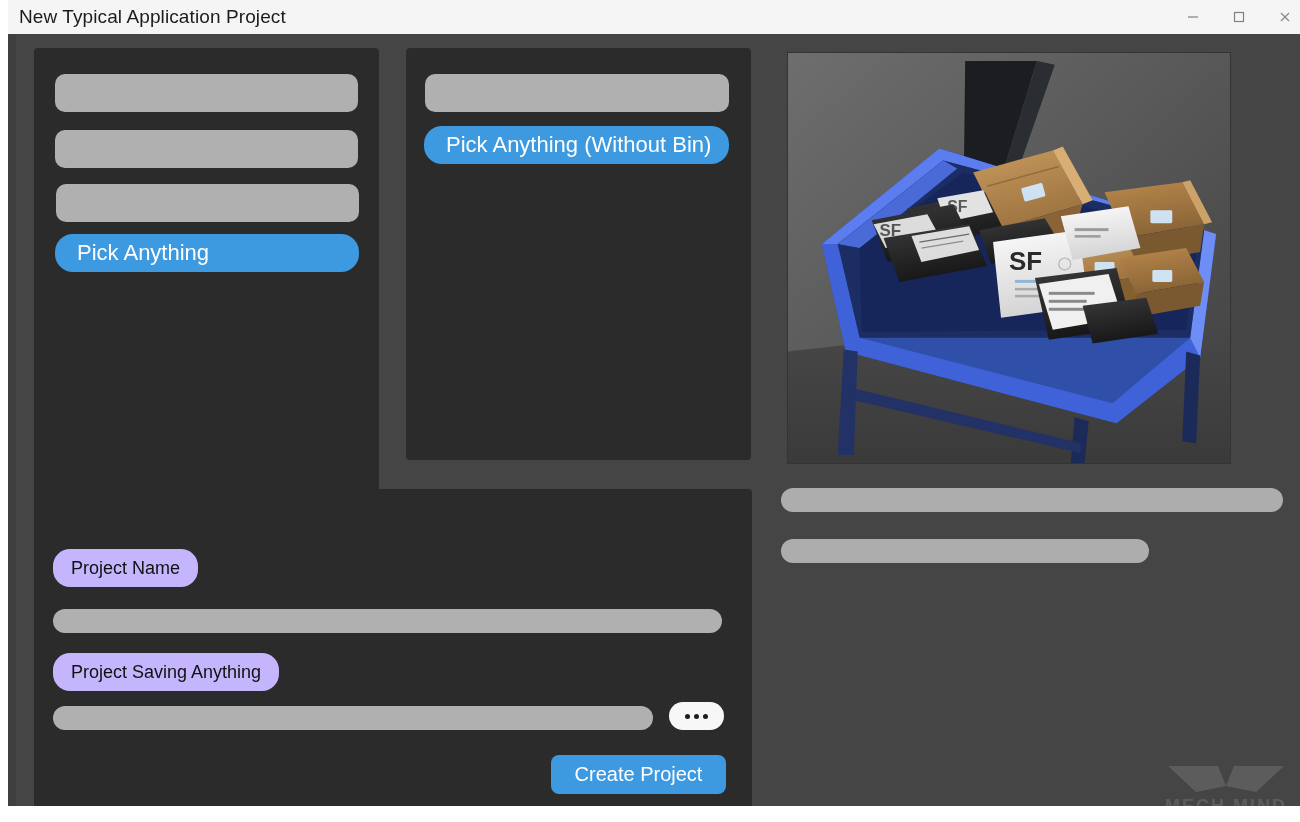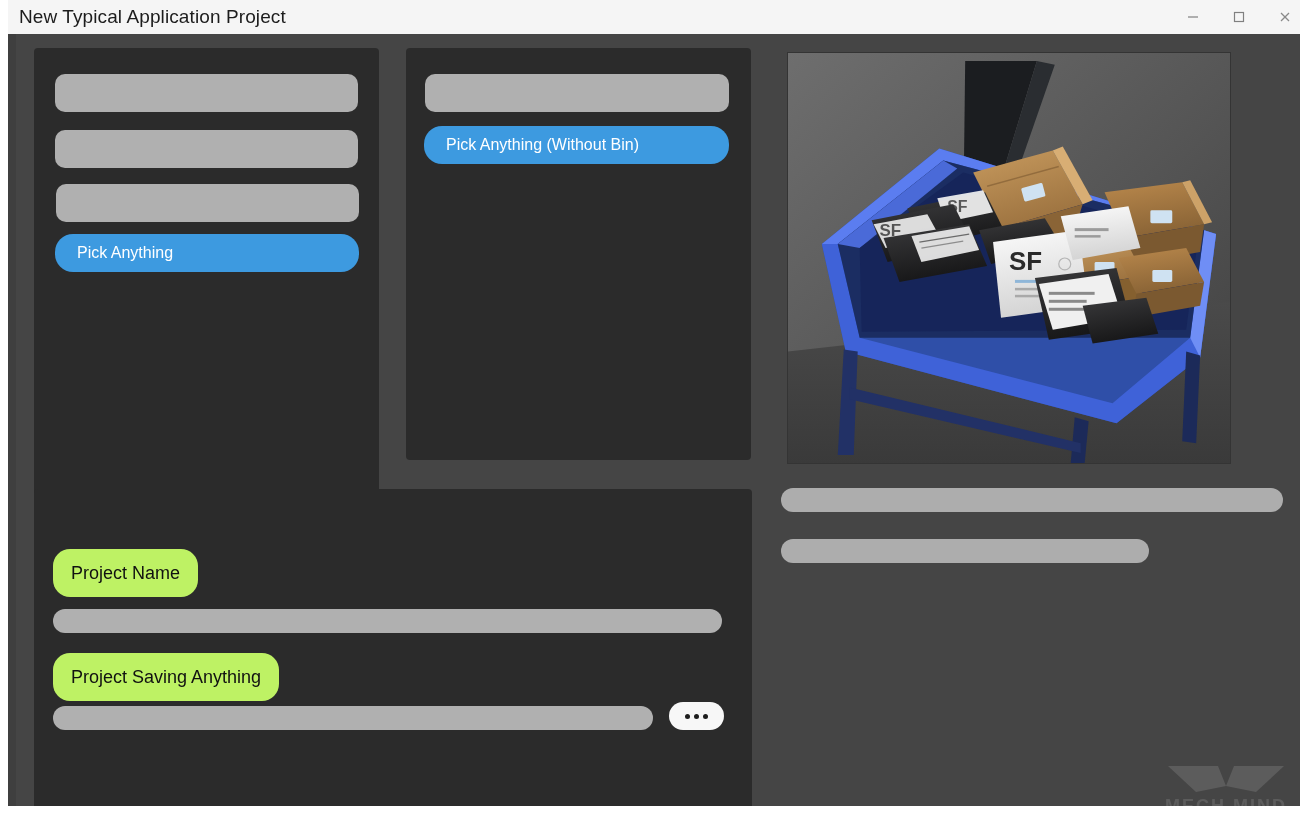--- a/index.html
+++ b/index.html
@@ -89,39 +89,39 @@
   .bar-on-page { background: #adadad; }
 
   
   .pill-blue {
     position: absolute;
     background: #3d9ae0;
     border-radius: 18px;
     display: flex;
     align-items: center;
     color: #ffffff;
-    font-size: 16px;
+    font-size: 22px;
     padding-left: 22px;
     white-space: nowrap;
     cursor: pointer;
   }
 
   
   .pill-white {
     position: absolute;
-    background: #bef264;
+    background: #c4b5fd;
     border-radius: 17px;
     display: flex;
     align-items: center;
     justify-content: center;
     color: #111111;
     font-size: 18px;
     padding: 0 18px;
     white-space: nowrap;
-    height: 48px;
+    height: 38px;
   }
 
   
   .browse-btn {
     position: absolute;
     background: #f7f7f7;
     border-radius: 14px;
     display: flex;
     align-items: center;
     justify-content: center;
@@ -362,20 +362,21 @@
       </div>
 
       <div class="bar" style="left:19px; top:217px; width:600px; height:24px; border-radius:12px;"></div>
 
       <div class="browse-btn" style="left:635px; top:213px; width:55px; height:28px;">
         <i></i>
         <i></i>
         <i></i>
       </div>
 
+      <button class="create-btn" style="left:517px; top:266px; width:175px; height:39px;">Create Project</button>
     </div>
 
     <div class="watermark">
       <svg viewBox="0 0 140 52">
         <path d="M12,4 L62,4 L70,24 L40,30 Z" fill="#ffffff"></path>
         <path d="M78,4 L128,4 L100,30 L70,24 Z" fill="#ffffff"></path>
         <text x="70" y="50" text-anchor="middle" font-family="Liberation Sans, sans-serif" font-size="18" font-weight="bold" letter-spacing="2" fill="#ffffff">MECH MIND</text>
       </svg>
     </div>
 

